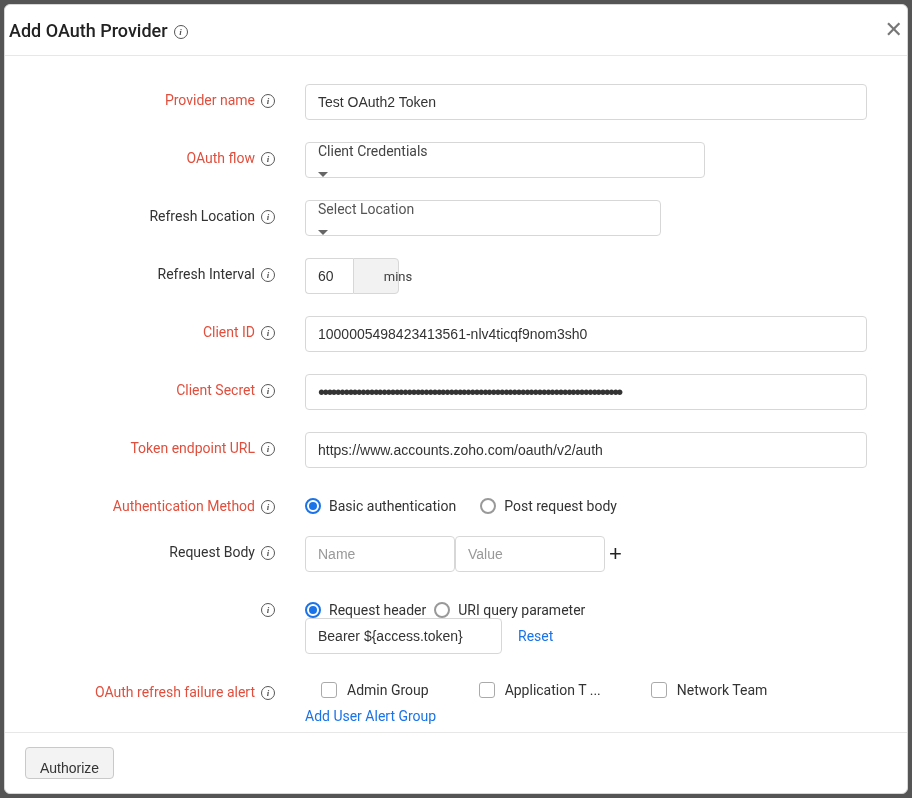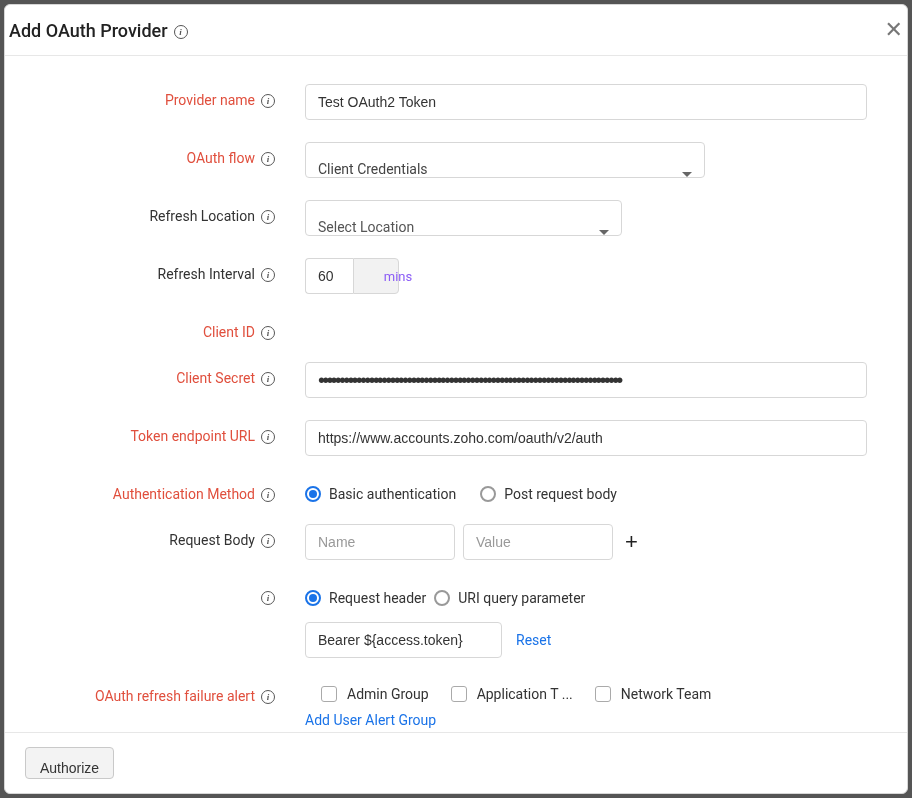--- a/index.html
+++ b/index.html
@@ -95,51 +95,52 @@
       border: 1px solid #d7d7d7;
       border-radius: 4px;
       padding: 0 12px;
       font-size: 14px;
       color: #333;
       outline: none;
       background: #fff;
     }
     .select-box {
       display: flex;
-      align-items: flex-end;
+      align-items: flex-start;
       justify-content: space-between;
       cursor: pointer;
       color: #444;
+      flex-direction: column;
     }
     .select-chevron {
       width: 0; height: 0;
       border-left: 5px solid transparent;
       border-right: 5px solid transparent;
       border-top: 5px solid #666;
     }
-    .select-narrow { width: 317px; }
+    .select-narrow { width: 356px; }
     .input-wide { width: 400px; }
     .input-group {
       display: flex;
       width: 86px;
     }
     .input-group input {
       width: 48px;
       border-radius: 4px 0 0 4px;
       border-right: none;
     }
     .input-group .addon {
       width: 46px;
       display: flex;
       align-items: center;
       justify-content: center;
       border: 1px solid #d7d7d7;
       border-radius: 0 4px 4px 0;
       background: #f2f2f2;
-      color: #8b5cf6;
+      color: #404040;
       font-size: 13px;
       padding-left: 44px;
     }
     .radio-row {
       display: flex;
       gap: 24px;
       align-items: flex-start;
       padding-top: 8px;
     }
     .radio-item {
@@ -158,42 +159,42 @@
     }
     .radio.checked { border-color: #1a73e8; }
     .radio.checked::after {
       content: "";
       width: 8px; height: 8px;
       background: #1a73e8;
       border-radius: 50%;
     }
     .pair-row {
       display: flex;
-      gap: 8px;
+      gap: 0;
       align-items: center;
     }
     .pair-row input { width: 150px; }
     .plus-btn {
       font-size: 22px;
       line-height: 1;
       background: none;
       border: none;
       cursor: pointer;
       padding: 0 4px;
       color: #222;
     }
     .reset-link {
       color: #1a73e8;
       text-decoration: none;
-      margin-left: 6px;
+      margin-left: 16px;
       font-size: 14px;
     }
     .check-row {
       display: flex;
-      gap: 22px;
+      gap: 50px;
       align-items: flex-end;
       padding-top: 6px;
       flex-wrap: wrap;
       padding-left: 16px;
     }
     .check-item {
       display: flex;
       align-items: center;
       gap: 10px;
       cursor: pointer;
@@ -290,20 +291,23 @@
           <span class="addon">mins</span>
         </div>
       </div>
     </div>
 
     <div class="form-row">
       <div class="form-label required">
         <span>Client ID</span>
         <span class="info-icon">i</span>
       </div>
+      <div class="form-control">
+        <input type="text" class="input-wide" value="1000005498423413561-nlv4ticqf9nom3sh0" style="">
+      </div>
     </div>
 
     <div class="form-row">
       <div class="form-label required">
         <span>Client Secret</span>
         <span class="info-icon">i</span>
       </div>
       <div class="form-control">
         <input type="text" class="input-wide" style="letter-spacing: -2.8px; font-size: 20px;" value="••••••••••••••••••••••••••••••••••••••••••••••••••••••••••••••••••••••••">
       </div>
@@ -350,21 +354,21 @@
           <button class="plus-btn">+</button>
         </div>
       </div>
     </div>
 
     <div class="form-row">
       <div class="form-label required">
         <span class="info-icon">i</span>
       </div>
       <div class="form-control">
-        <div class="radio-row" style="margin-bottom:16px;gap:8px;">
+        <div class="radio-row" style="gap:8px;">
           <label class="radio-item">
             <span class="radio checked"></span>
             <span>Request header</span>
           </label>
           <label class="radio-item">
             <span class="radio"></span>
             <span>URI query parameter</span>
           </label>
         </div>
         <div class="pair-row">

